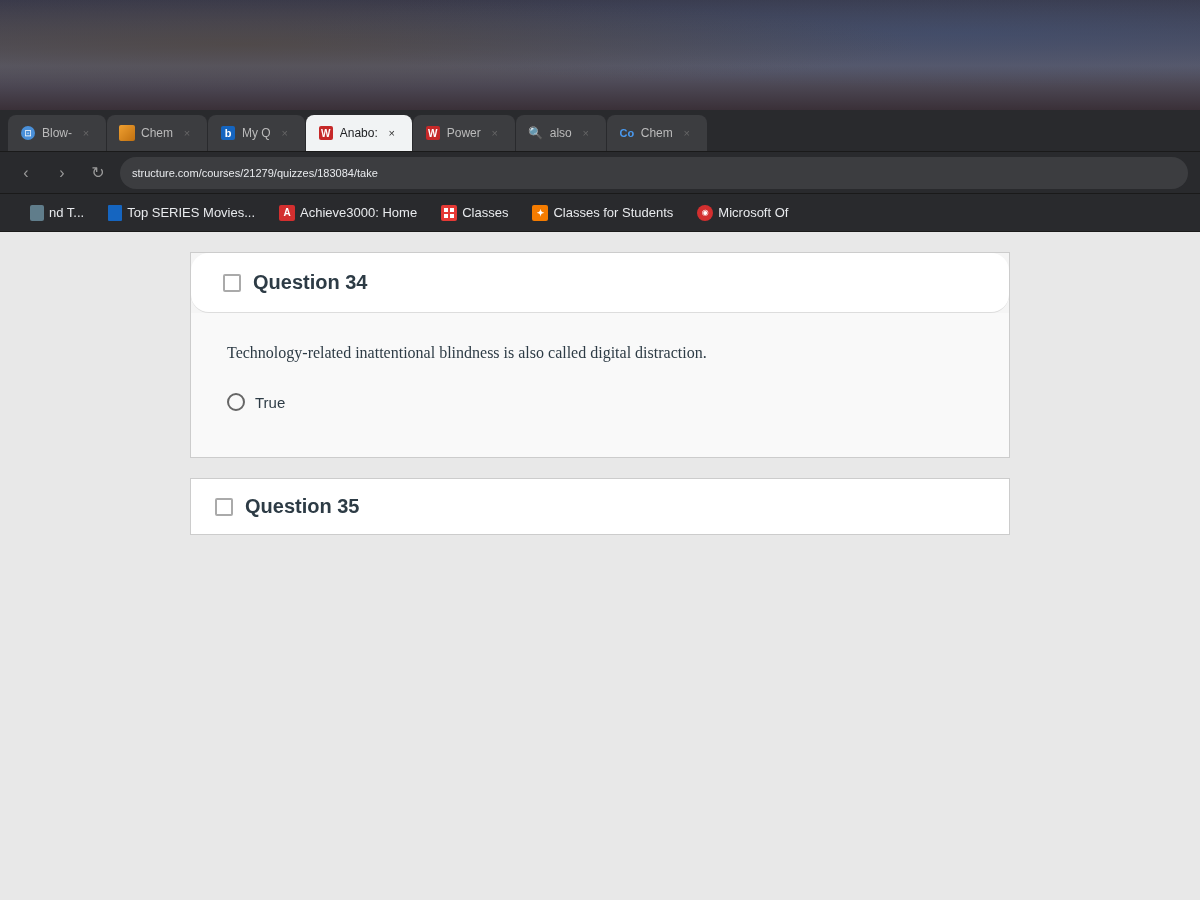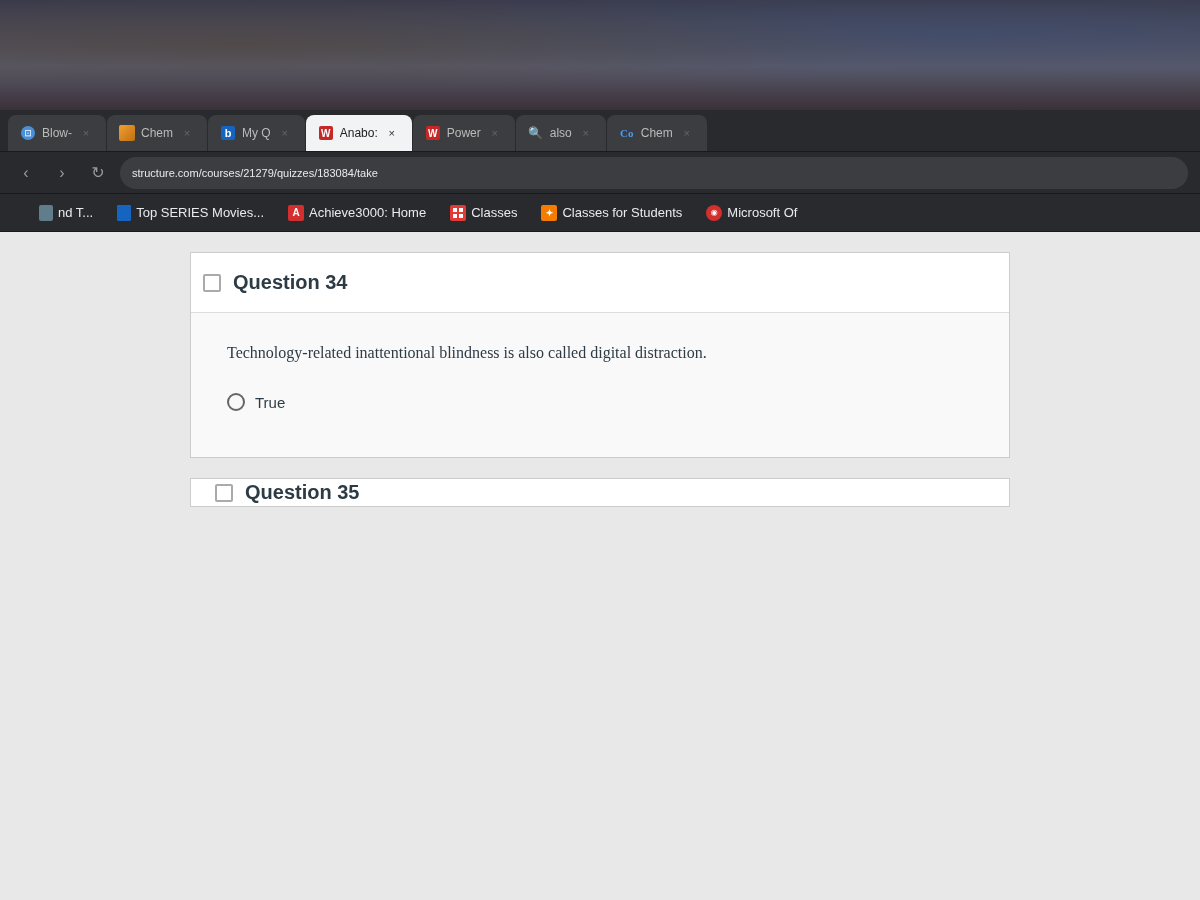--- a/index.html
+++ b/index.html
@@ -128,21 +128,21 @@
       color: #e8eaed;
       font-size: 11px;
     }
 
     
     .bookmarks-bar {
       background: #292a2d;
       height: 38px;
       display: flex;
       align-items: center;
-      padding: 0 29px;
+      padding: 0 20px;
       gap: 4px;
       border-bottom: 1px solid #1a1a1a;
       overflow: hidden;
     }
 
     .bookmark-item {
       display: flex;
       align-items: center;
       gap: 5px;
       padding: 4px 10px;
@@ -177,22 +177,23 @@
     
     .question-block {
       background: #f5f5f5;
       border: 1px solid #ccc;
       margin: 20px 40px;
       padding: 0;
     }
 
     .question-header {
       background: #ffffff;
-      padding: 18px 12px;
+      padding: 18px 32px;
       border-bottom: 1px solid #ddd;
+      border-radius: 18px;
     }
 
     .question-title {
       font-size: 20px;
       font-weight: 600;
       color: #2d3b45;
       display: flex;
       align-items: center;
       gap: 12px;
     }
@@ -337,21 +338,21 @@
     <div class="tab">
       <div class="tab-icon">
         <span style="color:#999;font-size:12px;">🔍</span>
       </div>
       <span class="tab-label">also</span>
       <div class="tab-close">×</div>
     </div>
 
     <div class="tab">
       <div class="tab-icon">
-        <span style="color:#4a9af0;font-size:11px;font-weight:bold;font-family:Liberation Serif, serif;">Co</span>
+        <span style="color:#4a9af0;font-size:11px;font-weight:bold;">Co</span>
       </div>
       <span class="tab-label">Chem</span>
       <div class="tab-close">×</div>
     </div>
   </div>
 
   <div class="address-bar">
     <div class="nav-btn">‹</div>
     <div class="nav-btn">›</div>
     <div class="nav-btn">↻</div>
@@ -417,21 +418,21 @@
           <p class="question-text">Technology-related inattentional blindness is also called digital distraction.</p>
 
           <div class="answer-option">
             <div class="radio-circle"></div>
             <span>True</span>
           </div>
 
         </div>
       </div>
 
-      <div style="background:#ffffff; border:1px solid #ccc; margin: 20px 40px; padding: 2px 24px;">
+      <div style="background:#ffffff; border:1px solid #ccc; margin: 20px 40px; padding: 16px 24px;">
         <div class="question-title">
           <div class="question-checkbox"></div>
           <span>Question 35</span>
         </div>
       </div>
 
     </div>
   </div>
 
 </div>

